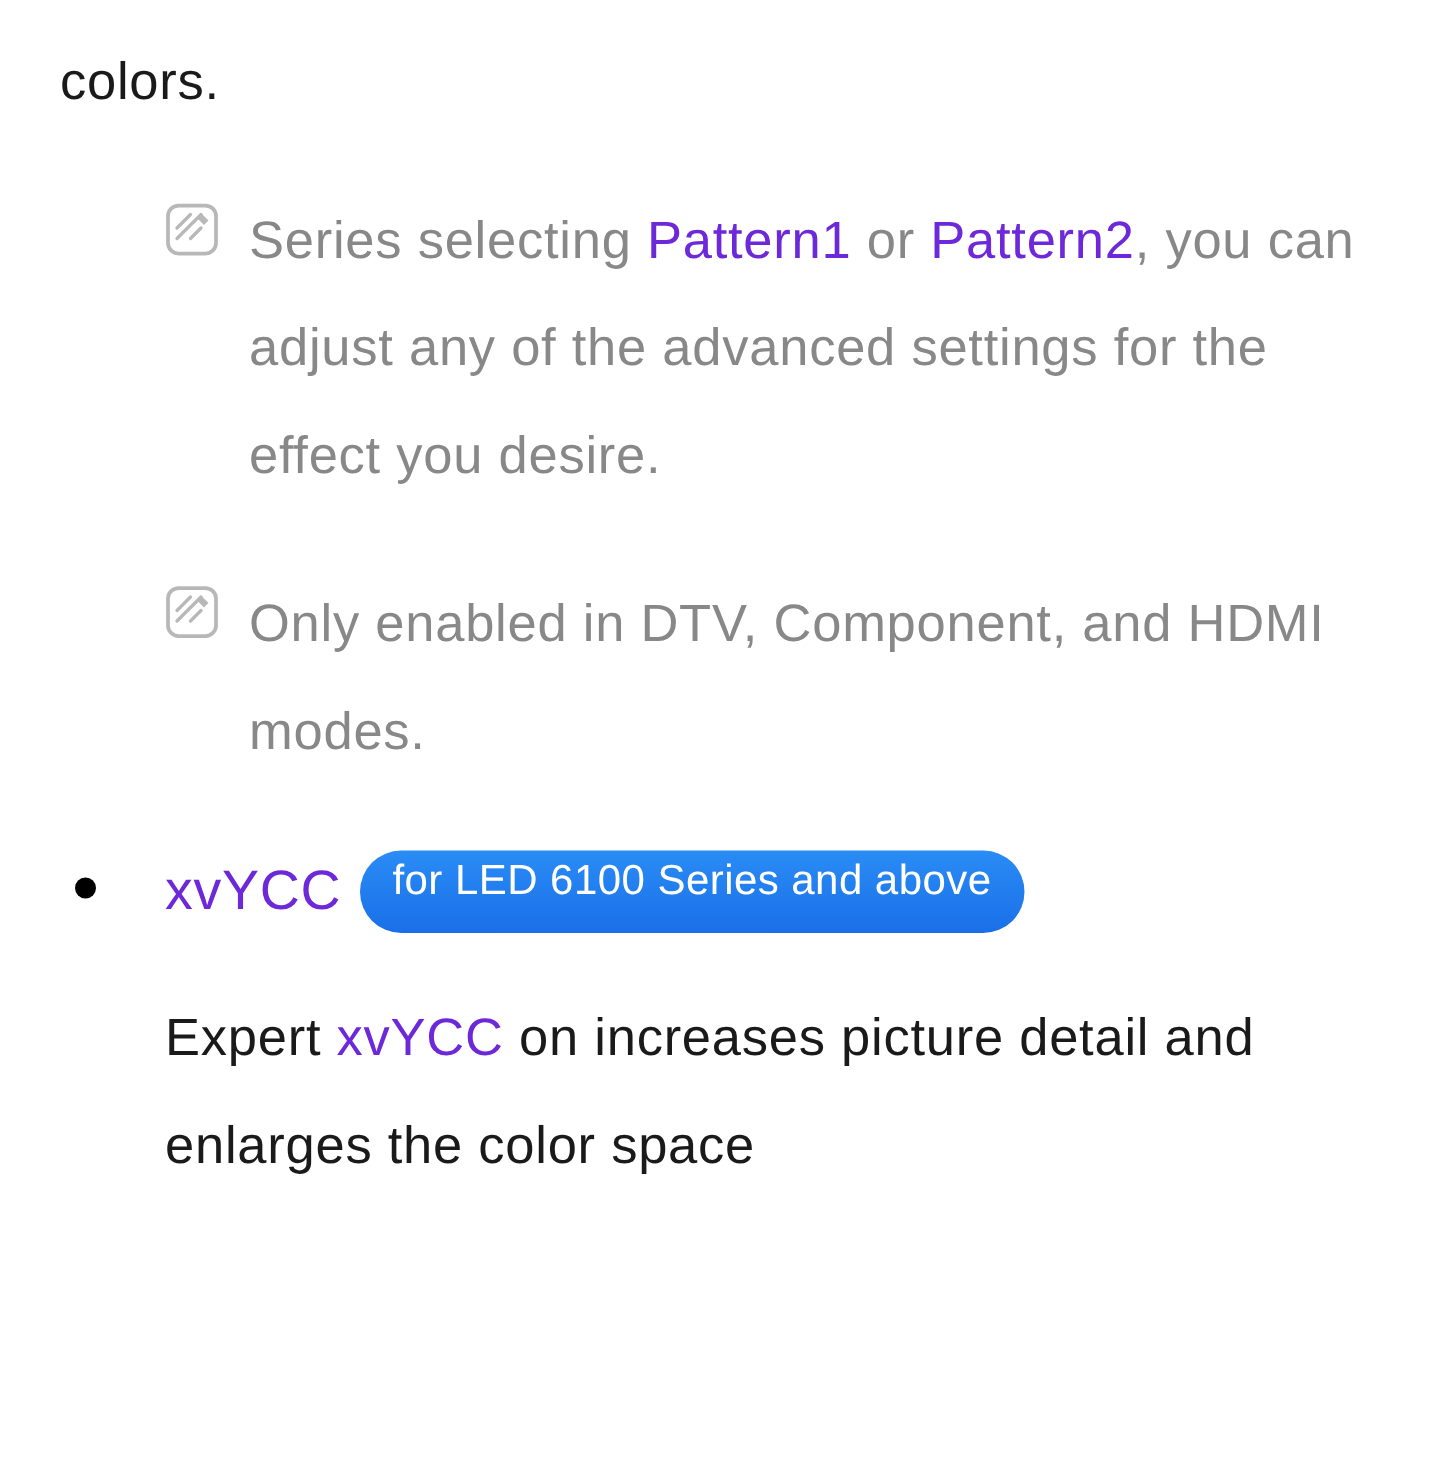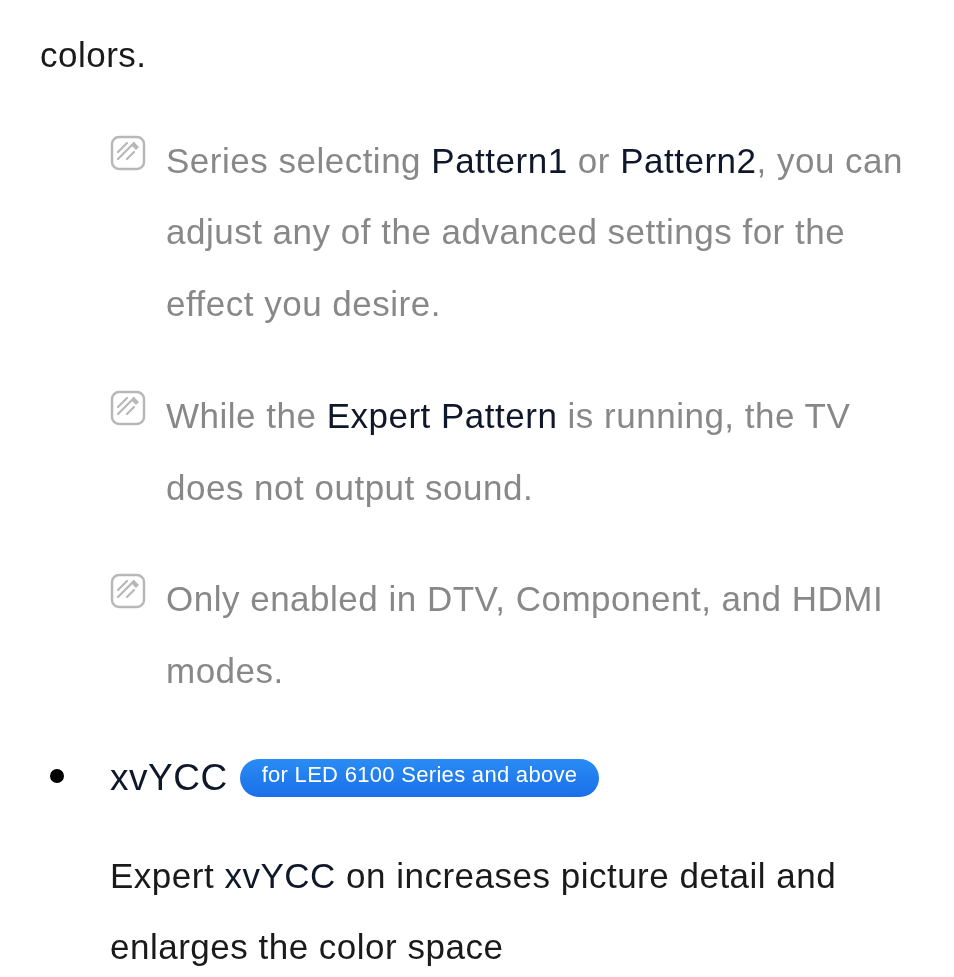--- a/index.html
+++ b/index.html
@@ -69,29 +69,29 @@
     .bullet-content {
       flex: 1;
     }
     .bullet-heading {
       display: flex;
       align-items: center;
       flex-wrap: wrap;
       gap: 12px;
     }
     .highlight {
-      color: #0f172a;
+      color: #6d28d9;
       letter-spacing: 0.5px;
     }
     .pill {
       background: linear-gradient(180deg, #2a8cf5 0%, #1a6fe8 100%);
       color: #ffffff;
       border-radius: 999px;
-      padding: 2px 22px 8px 22px;
-      font-size: 22px;
+      padding: 2px 22px 18px 22px;
+      font-size: 28px;
       letter-spacing: 0.3px;
       display: inline-block;
       line-height: 1.25;
     }
     .body-text {
       margin-top: 30px;
       margin-left: 70px;
       letter-spacing: 0.5px;
       line-height: 2.05;
     }
@@ -111,32 +111,20 @@
           <rect x="2" y="2" width="32" height="32" rx="7" ry="7" stroke="#b8b8b8" stroke-width="2.5" fill="none"></rect>
           <path d="M 8 24 L 24 8 M 8 17 L 17 8 M 17 24 L 24 17" stroke="#b8b8b8" stroke-width="2.2" stroke-linecap="round"></path>
           <path d="M 24 7 L 29 12 L 26 15 L 21 10 Z" fill="#b8b8b8"></path>
         </svg>
       </span>
       <span class="note-text">
         <span>Series selecting </span><span class="highlight">Pattern1</span><span> or </span><span class="highlight">Pattern2</span><span>, you can adjust any of the advanced settings for the effect you desire.</span>
       </span>
     </div>
 
-    <div class="note-item">
-      <span class="note-icon">
-        <svg viewBox="0 0 36 36" fill="none">
-          <rect x="2" y="2" width="32" height="32" rx="7" ry="7" stroke="#b8b8b8" stroke-width="2.5" fill="none"></rect>
-          <path d="M 8 24 L 24 8 M 8 17 L 17 8 M 17 24 L 24 17" stroke="#b8b8b8" stroke-width="2.2" stroke-linecap="round"></path>
-          <path d="M 24 7 L 29 12 L 26 15 L 21 10 Z" fill="#b8b8b8"></path>
-        </svg>
-      </span>
-      <span class="note-text">
-        <span>While the </span><span class="highlight">Expert Pattern</span><span> is running, the TV does not output sound.</span>
-      </span>
-    </div>
 
     <div class="note-item">
       <span class="note-icon">
         <svg viewBox="0 0 36 36" fill="none">
           <rect x="2" y="2" width="32" height="32" rx="7" ry="7" stroke="#b8b8b8" stroke-width="2.5" fill="none"></rect>
           <path d="M 8 24 L 24 8 M 8 17 L 17 8 M 17 24 L 24 17" stroke="#b8b8b8" stroke-width="2.2" stroke-linecap="round"></path>
           <path d="M 24 7 L 29 12 L 26 15 L 21 10 Z" fill="#b8b8b8"></path>
         </svg>
       </span>
       <span class="note-text">Only enabled in DTV, Component, and HDMI modes.</span>

